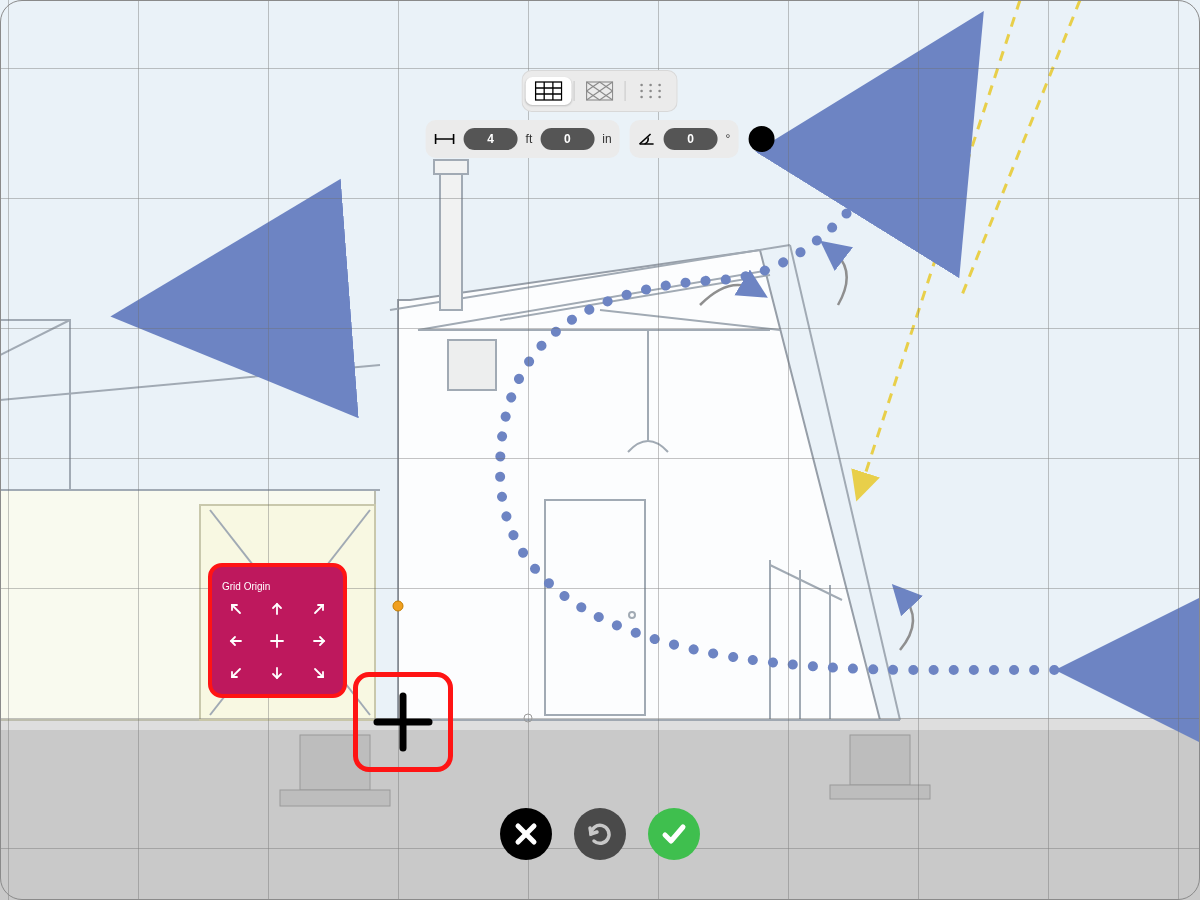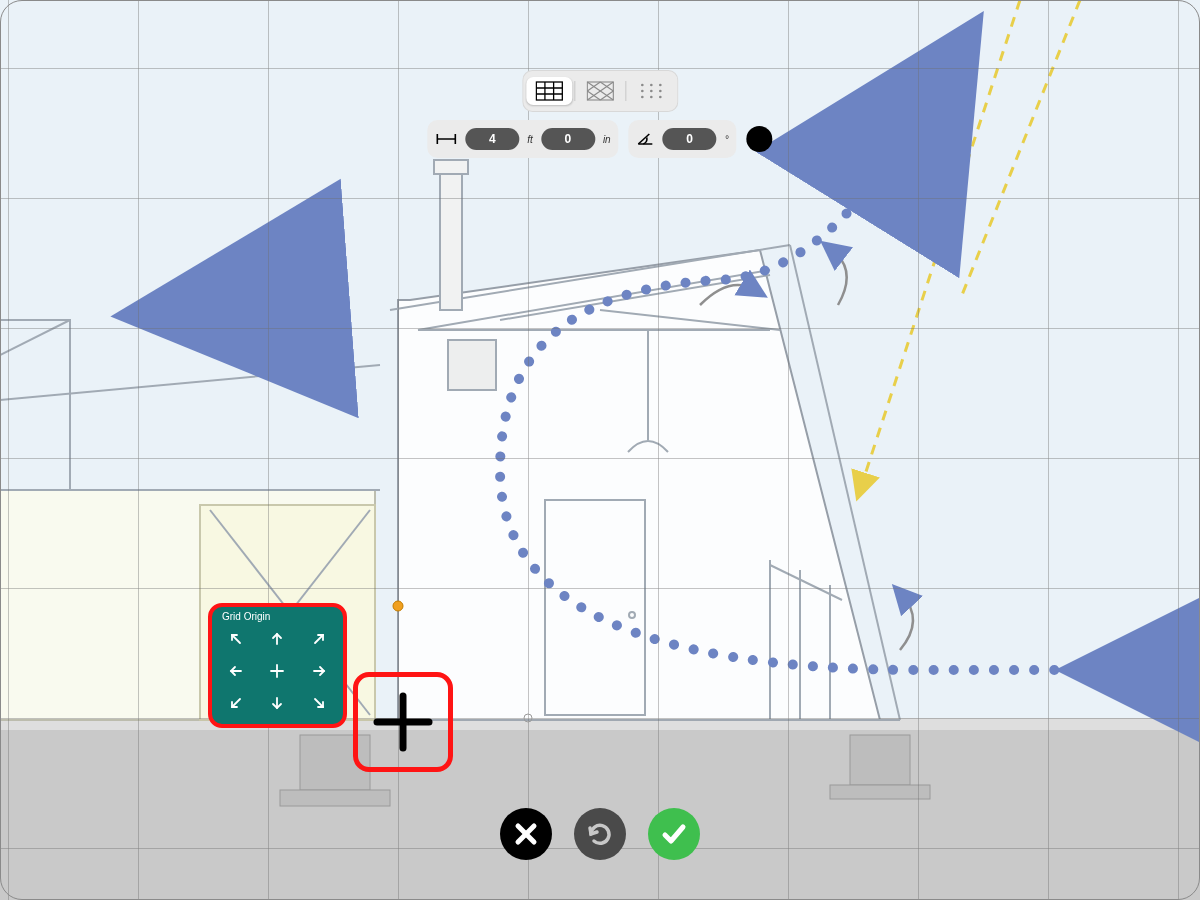--- a/index.html
+++ b/index.html
@@ -6,24 +6,24 @@
   .stage{position:relative;width:1200px;height:900px;}
   svg.bg{position:absolute;left:0;top:0;}
   .top-tools{position:absolute;left:50%;top:70px;transform:translateX(-50%);display:flex;flex-direction:column;align-items:center;gap:8px;}
   .seg{display:flex;align-items:center;background:#ebebeb;border-radius:10px;padding:4px;height:34px;box-shadow:inset 0 0 0 1px rgba(0,0,0,.08);}
   .seg .seg-btn{width:46px;height:28px;border-radius:7px;display:flex;align-items:center;justify-content:center;}
   .seg .seg-btn.active{background:#fff;box-shadow:0 1px 2px rgba(0,0,0,.2);}
   .seg .sep{width:1px;height:20px;background:#c8c8c8;margin:0 2px;}
   .dim-row{display:flex;align-items:center;gap:10px;}
   .dim-group{display:flex;align-items:center;background:#ebebeb;border-radius:10px;padding:4px 8px;height:30px;gap:8px;}
   .pill{background:#555;color:#fff;border-radius:999px;min-width:34px;height:22px;font-size:12px;font-weight:600;display:flex;align-items:center;justify-content:center;padding:0 10px;}
-  .unit{font-size:10px;color:#333;font-style:italic;}
+  .unit{font-size:12px;color:#333;}
   .ico{display:flex;align-items:center;justify-content:center;}
   .color-dot{width:26px;height:26px;border-radius:50%;background:#000;}
-  .grid-origin{position:absolute;left:208px;top:563px;width:115px;background:#0f766e;border:4px solid #ff1414;border-radius:14px;padding:2px 8px 10px 8px;color:#fff;margin-top:40px;}
+  .grid-origin{position:absolute;left:208px;top:563px;width:115px;background:#be185d;border:4px solid #ff1414;border-radius:14px;padding:12px 8px 10px 8px;color:#fff;}
   .grid-origin .title{font-size:10px;font-weight:500;margin:2px 0 6px 2px;}
   .go-grid{display:grid;grid-template-columns:repeat(3,1fr);grid-template-rows:repeat(3,1fr);gap:10px;}
   .go-cell{display:flex;align-items:center;justify-content:center;height:22px;}
   .cross-box{position:absolute;left:353px;top:672px;width:90px;height:90px;border:5px solid #ff1414;border-radius:16px;}
   .cross-box svg{position:absolute;left:50%;top:50%;transform:translate(-50%,-50%);}
   .bottom-actions{position:absolute;left:50%;bottom:40px;transform:translateX(-50%);display:flex;gap:22px;}
   .circ{width:52px;height:52px;border-radius:50%;display:flex;align-items:center;justify-content:center;}
   .c-black{background:#000;}
   .c-gray{background:#4a4a4a;}
   .c-green{background:#3fbf4e;}

